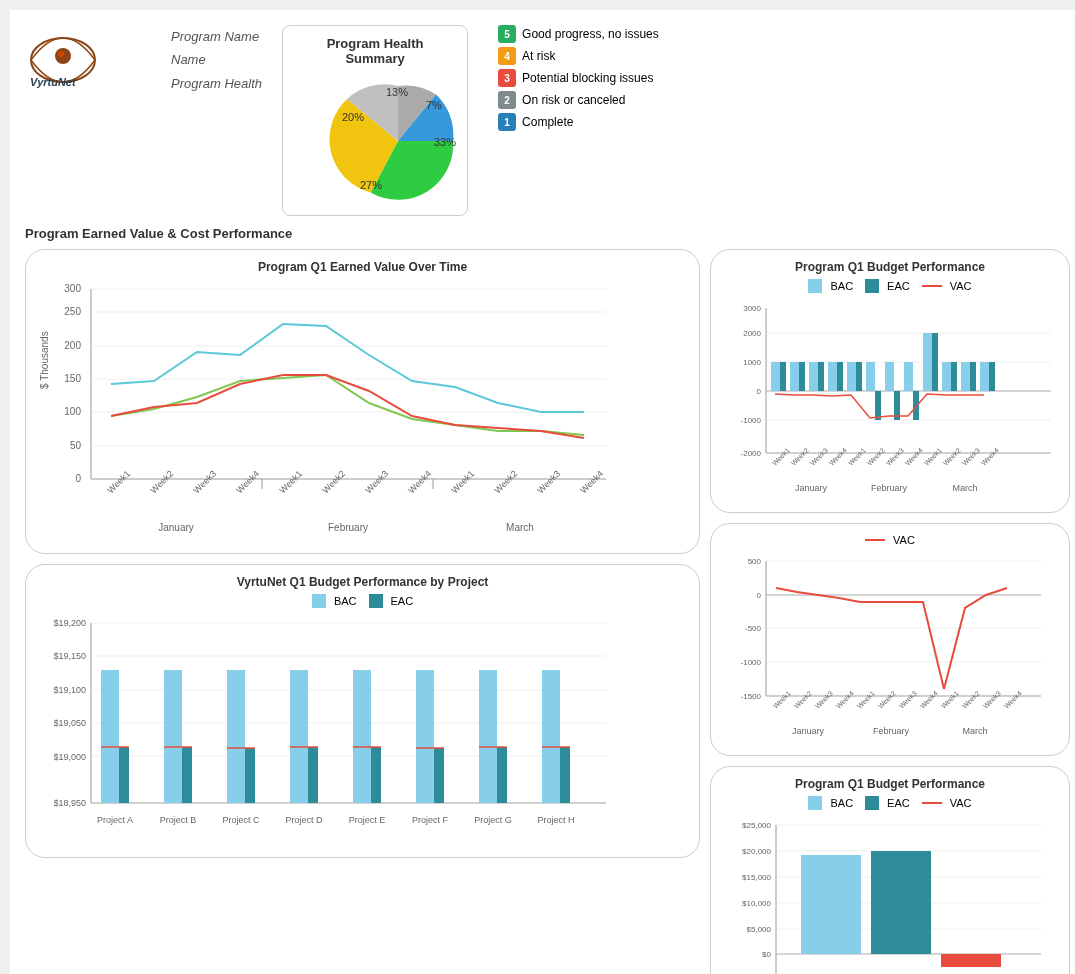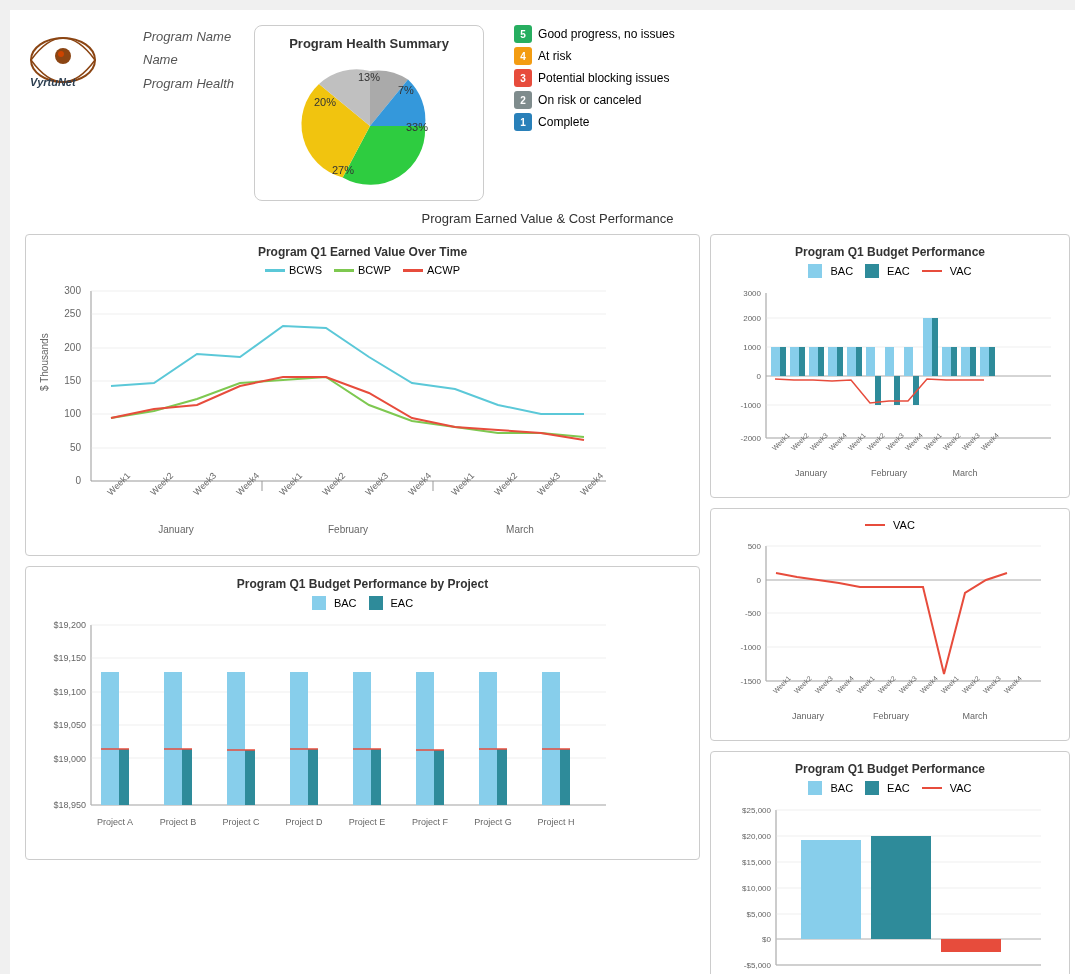--- a/index.html
+++ b/index.html
@@ -3,31 +3,31 @@
   <meta charset="utf-8">
   <style>
     * { box-sizing: border-box; margin: 0; padding: 0; }
     body { font-family: Arial, sans-serif; background: #f0f0f0; padding: 10px; width: 1075px; min-height: 974px; }
     .page { background: white; padding: 15px; width: 1075px; min-height: 974px; }
     .header { display: flex; align-items: flex-start; margin-bottom: 10px; }
     .title-section { flex: 0 0 auto; }
     h1 { font-size: 22px; font-weight: bold; color: #222; margin-bottom: 8px; }
     .logo-area { display: flex; align-items: center; }
     .logo-svg { width: 110px; height: 60px; }
-    .program-info { margin-left: 8px; font-style: italic; color: #555; font-size: 13px; line-height: 1.8; }
-    .health-summary-box { border: 1px solid #ccc; border-radius: 8px; padding: 10px 15px; margin: 0 20px; text-align: center; width: 230px; }
+    .program-info { margin-left: 36px; font-style: italic; color: #555; font-size: 13px; line-height: 1.8; }
+    .health-summary-box { border: 1px solid #ccc; border-radius: 8px; padding: 10px 15px; margin: 0 20px; text-align: center; width: 186px; }
     .health-summary-title { font-size: 13px; font-weight: bold; color: #333; margin-bottom: 5px; }
     .legend-box { margin-left: 10px; }
     .legend-item { display: flex; align-items: center; margin-bottom: 4px; font-size: 12px; }
     .legend-badge { width: 18px; height: 18px; border-radius: 3px; display: flex; align-items: center; justify-content: center; color: white; font-size: 10px; font-weight: bold; margin-right: 6px; flex-shrink: 0; }
-    .section-label { font-size: 13px; font-weight: normal; color: #333; margin-bottom: 8px; margin-top: 5px; text-align: center; }
+    .section-label { font-size: 13px; font-weight: bold; color: #333; margin-bottom: 8px; margin-top: 5px; }
     .main-content { display: flex; gap: 10px; }
     .left-col { flex: 1; display: flex; flex-direction: column; gap: 10px; }
     .right-col { width: 360px; display: flex; flex-direction: column; gap: 10px; }
-    .chart-box { border: 1px solid #ccc; border-radius: 4px; padding: 10px; background: white; }
+    .chart-box { border: 1px solid #ccc; border-radius: 20px; padding: 10px; background: white; }
     .chart-title { font-size: 12px; font-weight: bold; text-align: center; color: #333; margin-bottom: 5px; }
     .chart-legend { display: flex; justify-content: center; gap: 12px; margin-bottom: 5px; font-size: 11px; }
     .legend-line { display: flex; align-items: center; gap: 4px; }
     .line-dot { width: 20px; height: 3px; }
     svg text { font-family: Arial, sans-serif; }
   </style>
 </head>
 <body>
 
 <div class="page">
@@ -101,34 +101,20 @@
   </div>
 
   <div class="section-label">Program Earned Value &amp; Cost Performance</div>
 
   <div class="main-content">
 
     <div class="left-col">
 
       <div class="chart-box">
         <div class="chart-title">Program Q1 Earned Value Over Time</div>
-        <div class="chart-legend">
-          <div class="legend-line">
-            <div class="line-dot" style="background:#5bc8d8;"></div>
-            <span>BCWS</span>
-          </div>
-          <div class="legend-line">
-            <div class="line-dot" style="background:#7ec850;"></div>
-            <span>BCWP</span>
-          </div>
-          <div class="legend-line">
-            <div class="line-dot" style="background:#e74c3c;"></div>
-            <span>ACWP</span>
-          </div>
-        </div>
         <svg width="580" height="260">
 
           <line x1="55" y1="10" x2="55" y2="200" stroke="#999" stroke-width="1"></line>
 
           <line x1="55" y1="200" x2="570" stroke="#999" stroke-width="1" y2="200"></line>
 
           <line x1="55" y1="167" x2="570" y2="167" stroke="#ddd" stroke-width="0.5"></line>
           <line x1="55" y1="133" x2="570" y2="133" stroke="#ddd" stroke-width="0.5"></line>
           <line x1="55" y1="100" x2="570" y2="100" stroke="#ddd" stroke-width="0.5"></line>
           <line x1="55" y1="67" x2="570" y2="67" stroke="#ddd" stroke-width="0.5"></line>
@@ -166,21 +152,21 @@
           <text x="140" y="252" font-size="10" fill="#666" text-anchor="middle">January</text>
           <text x="312" y="252" font-size="10" fill="#666" text-anchor="middle">February</text>
           <text x="484" y="252" font-size="10" fill="#666" text-anchor="middle">March</text>
 
           <line x1="226" y1="200" x2="226" y2="210" stroke="#999" stroke-width="1"></line>
           <line x1="397" y1="200" x2="397" y2="210" stroke="#999" stroke-width="1"></line>
         </svg>
       </div>
 
       <div class="chart-box">
-        <div class="chart-title">Program Q1 Budget Performance by Project</div>
+        <div class="chart-title">VyrtuNet Q1 Budget Performance by Project</div>
         <div class="chart-legend">
           <div class="legend-line">
             <div style="width:14px;height:14px;background:#87ceeb;margin-right:4px;"></div>
             <span>BAC</span>
           </div>
           <div class="legend-line">
             <div style="width:14px;height:14px;background:#2e8b9a;margin-right:4px;"></div>
             <span>EAC</span>
           </div>
         </div>

